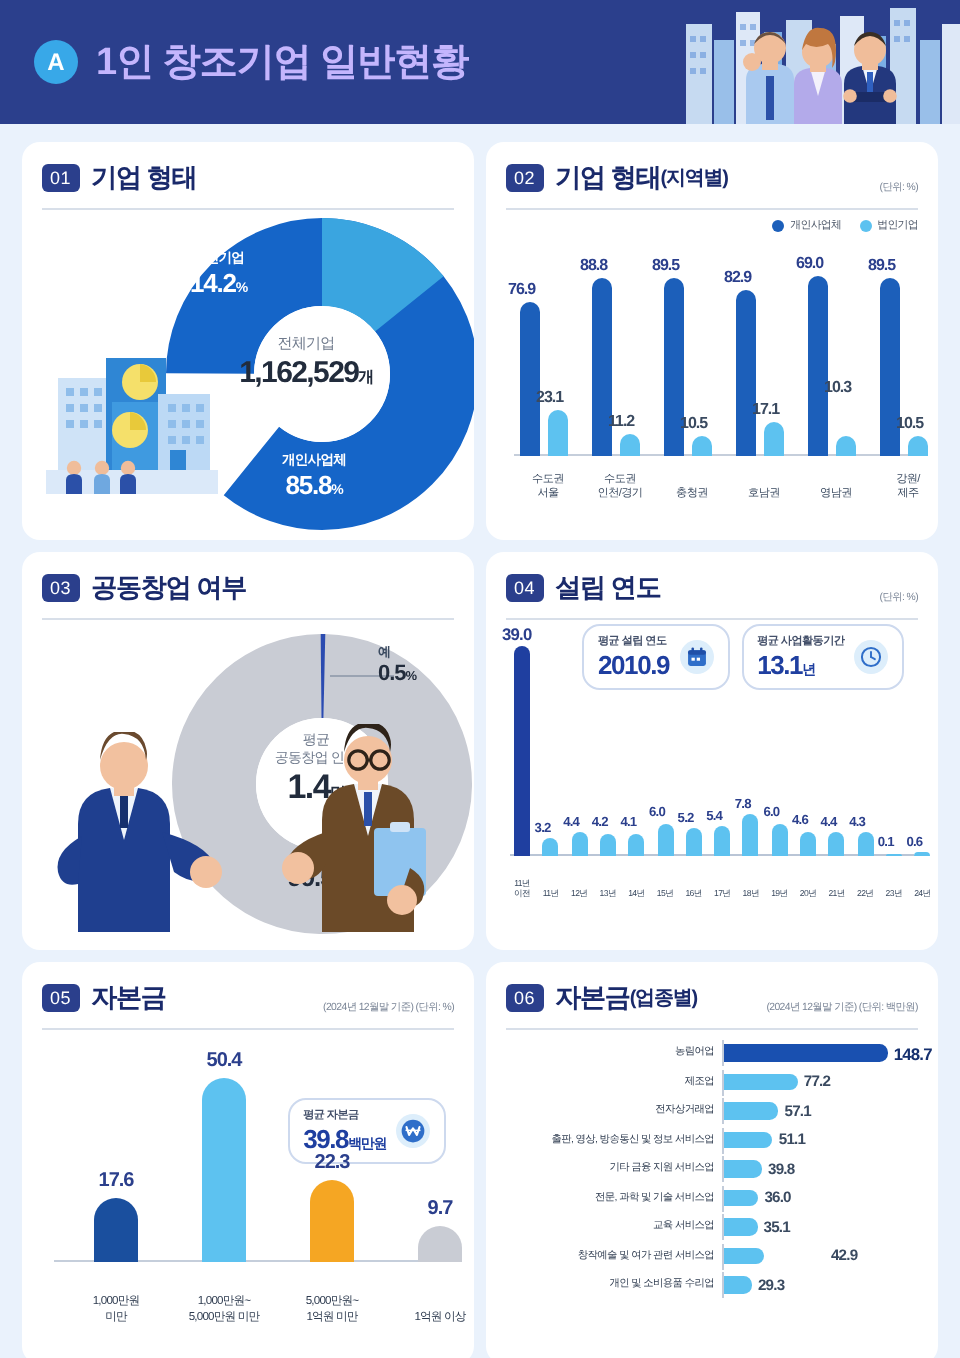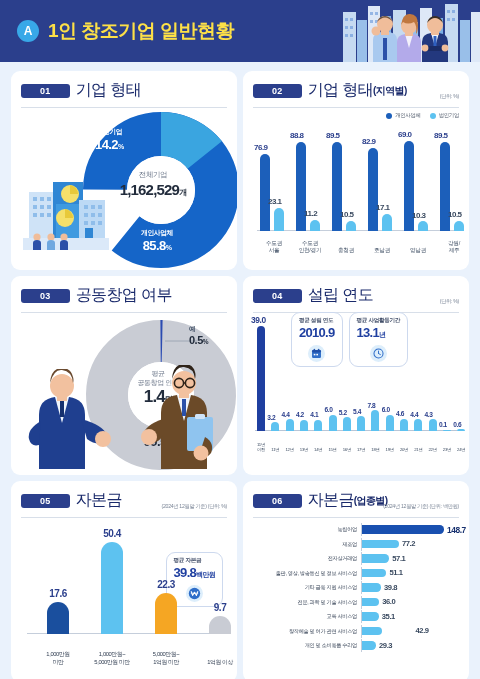--- a/index.html
+++ b/index.html
@@ -16,44 +16,44 @@
     position: relative; height: 62px; background: #2b3f8c;
     display: flex; align-items: center; overflow: hidden;
   }
   .hdr-badge {
     width: 22px; height: 22px; border-radius: 50%;
     background: #38a8e8; color: #fff; font-size: 12px; font-weight: bold;
     display: flex; align-items: center; justify-content: center;
     margin-left: 17px; flex: none;
   }
   .hdr-title {
-    color: #fde047; font-size: 19px; font-weight: bold; margin-left: 9px;
+    color: #c4b5fd; font-size: 19px; font-weight: bold; margin-left: 9px;
     letter-spacing: -0.5px;
   }
   .hdr-art { position: absolute; right: 0; top: 0; width: 140px; height: 62px; }
 
   
   .grid {
     position: absolute; top: 62px; left: 0; width: 480px; height: 617px;
     display: grid; grid-template-columns: 1fr 1fr; grid-template-rows: 205px 205px 207px;
     gap: 0px; padding: 6px 8px 6px 8px;
   }
   .card {
     background: #ffffff; border-radius: 9px; margin: 3px;
     padding: 9px 10px 6px 10px; position: relative; overflow: hidden;
   }
 
   
   .sec-head { display: flex; align-items: center; position: relative; }
   .sec-num {
-    background: #2b3f8c; color: #fff; font-size: 9px; font-weight: bold;
-    padding: 2px 19px; border-radius: 3px; letter-spacing: 0.3px;
+    background: #2b3f8c; color: #fff; font-size: 9px; font-weight: normal;
+    padding: 2px 4px; border-radius: 3px; letter-spacing: 0.3px;
   }
   .sec-title {
-    font-size: 16px; font-weight: normal; color: #1a2a6b; margin-left: 6px;
+    font-size: 13px; font-weight: bold; color: #1a2a6b; margin-left: 6px;
     letter-spacing: -0.6px;
   }
   .sec-sub { font-size: 10px; font-weight: bold; color: #1a2a6b; letter-spacing: -0.6px; }
   .sec-unit {
     position: absolute; right: 0; bottom: 1px;
     font-size: 5.2px; color: #7a8596; letter-spacing: -0.3px; white-space: nowrap;
   }
   .sec-rule { height: 1px; background: #d8dfe9; margin-top: 6px; }
 
   
@@ -101,21 +101,21 @@
   .d3-yes .val small { font-size: 6.5px; }
   .d3-no { position: absolute; left: 92px; top: 112px; width: 90px; text-align: center; }
   .d3-no .lbl { font-size: 6.5px; color: #55606f; font-weight: bold; letter-spacing: -0.3px; }
   .d3-no .val { font-size: 13px; font-weight: bold; color: #222c3c; letter-spacing: -0.6px; }
   .d3-no .val small { font-size: 7px; }
 
   
   .cards4 { position: absolute; left: 48px; top: 36px; display: flex; gap: 6px; }
   .info-card {
     background: #fff; border: 1.1px solid #cdd9ee; border-radius: 9px;
-    padding: 4px 7px; display: flex; align-items: center; gap: 5px; flex-direction: column;
+    padding: 4px 7px; display: flex; align-items: center; gap: 5px;
   }
   .ic-txt .lbl { font-size: 5.6px; color: #44506a; font-weight: bold; letter-spacing: -0.3px; }
   .ic-txt .val { font-size: 13px; font-weight: bold; color: #1f3fa0; letter-spacing: -0.7px; }
   .ic-txt .val small { font-size: 7px; }
   .ic-ico { width: 17px; height: 17px; border-radius: 50%; background: #ddeefb; display: flex; align-items: center; justify-content: center; }
   .bars4 { position: relative; height: 142px; }
   .bars4 .axis { position: absolute; left: 2px; right: 2px; bottom: 24px; height: 1px; background: #b9c5d6; }
   .b4 { position: absolute; bottom: 24px; width: 8px; border-radius: 4px 4px 0 0; background: #5dc2f0; }
   .b4.first { background: #1f3fa0; }
   .b4num { position: absolute; font-size: 6.6px; font-weight: bold; color: #2b3f8c; letter-spacing: -0.4px; white-space: nowrap; }
@@ -343,21 +343,21 @@
             <div class="bar light" style="height: 17.1px;"></div>
             <div class="bnum light" style="bottom: 19.1px; left: 11px;">17.1</div>
           </div>
           <div class="xlab" style="left: 109px;">
             <div>호남권</div>
           </div>
           <div class="grp" style="left: 148px;">
             <div class="bar dark" style="height: 89.7px;"></div>
             <div class="bnum" style="bottom: 91.7px; left: -3px;">69.0</div>
             <div class="bar light" style="height: 10.3px;"></div>
-            <div class="bnum light" style="bottom: 11px; left: 11px;">10.3</div>
+            <div class="bnum light" style="bottom: 30px; left: 11px;">10.3</div>
           </div>
           <div class="xlab" style="left: 145px;">
             <div>영남권</div>
           </div>
           <div class="grp" style="left: 184px;">
             <div class="bar dark" style="height: 89.5px;"></div>
             <div class="bnum" style="bottom: 91.5px; left: -3px;">89.5</div>
             <div class="bar light" style="height: 10.5px;"></div>
             <div class="bnum light" style="bottom: 12.5px; left: 11px;">10.5</div>
           </div>

